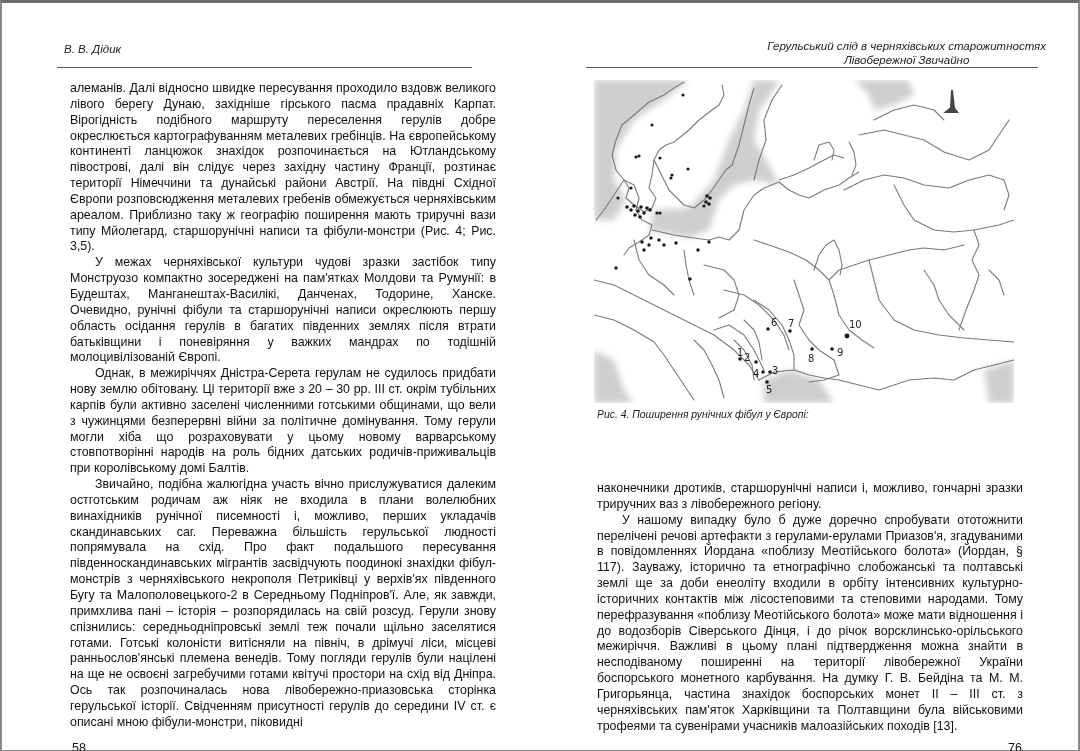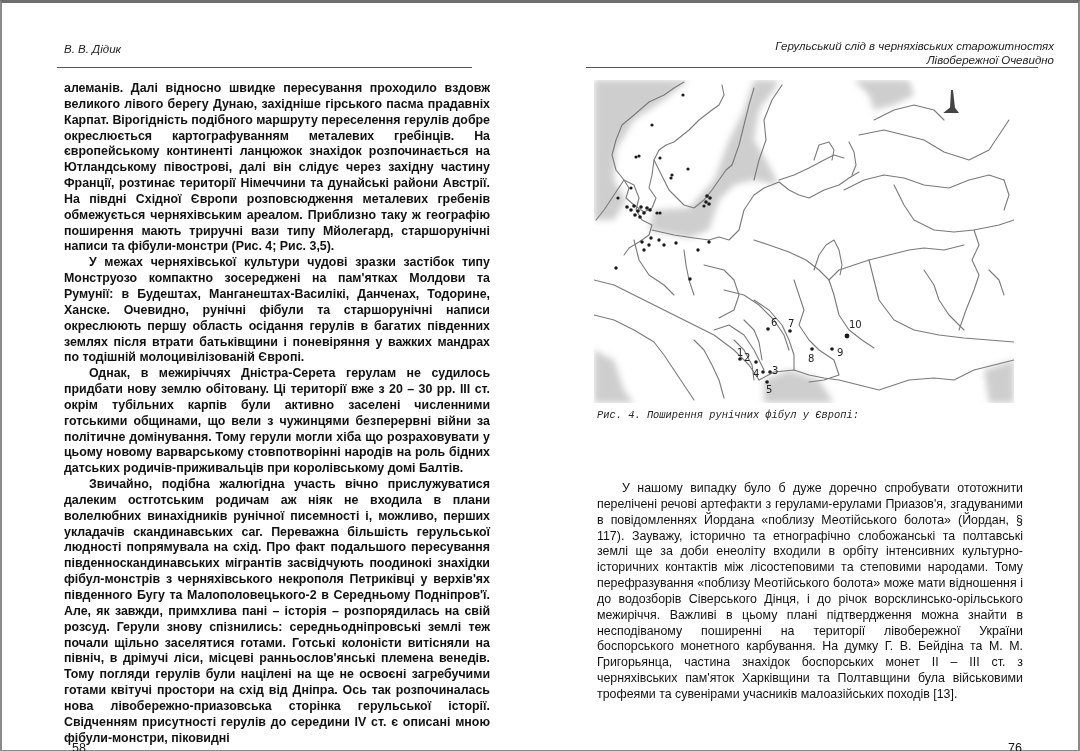--- a/index.html
+++ b/index.html
@@ -17,47 +17,47 @@
     background: #fff;
   }
   .page { position: absolute; top: 0; height: 575px; margin-top: 24px; }
   .page.left { left: 0; width: 540px; }
   .page.right { left: 540px; width: 536px; }
 
   .running-head {
     position: absolute; font-style: italic; font-size: 11.5px; line-height: 14px; color: #222;
   }
   .left .running-head { left: 62px; top: 15px; }
-  .right .running-head { right: 24px; top: 12px; text-align: right; }
+  .right .running-head { right: 32px; top: 12px; text-align: center; }
   .head-rule { position: absolute; height: 1px; background: #555; }
   .left .head-rule { left: 55px; width: 415px; top: 40px; }
   .right .head-rule { left: 44px; width: 452px; top: 40px; }
 
   .body-text {
     position: absolute; font-size: 12.4px; line-height: 15.85px; text-align: justify;
     hyphens: manual;
   }
-  .left .body-text { left: 62px; top: 54px; width: 426px; font-weight: bold; }
+  .left .body-text { left: 68px; top: 54px; width: 426px; }
   .body-text p { margin: 0; }
   .body-text p.indent { text-indent: 25px; }
   .right .body-text { left: 55px; top: 454px; width: 426px; }
 
   .page-num { position: absolute; top: 714px; font-size: 12.5px; }
   .left .page-num { left: 70px; text-align: center; }
   .right .page-num { right: 56px; }
 
   .figure {
     position: absolute; left: 52px; top: 53px; width: 420px; height: 323px;
     background: #fff; overflow: hidden;
   }
   .figure svg { display: block; }
 
   .caption {
     position: absolute; left: 55px; top: 382px; width: 440px;
-    font-style: italic; font-size: 10.4px; line-height: 12.8px; color: #222; font-family: Liberation Mono, monospace;
+    font-style: italic; font-size: 10.4px; line-height: 12.8px; color: #222;
   }
   .caption .cap-title { display: block; }
   .caption .cap-line { display: block; padding-left: 36px; }
 </style>
 </head>
 <body>
 
 <div class="spread">
 
   <div class="page left">
@@ -68,21 +68,21 @@
       <p class="indent">У межах черняхівської культури чудові зразки застібок типу Монструозо компактно зосереджені на пам'ятках Молдови та Румунії: в Будештах, Манганештах-Василікі, Данченах, Тодорине, Ханске. Очевидно, рунічні фібули та старшорунічні написи окреслюють першу область осідання герулів в багатих південних землях після втрати батьківщини і поневіряння у важких мандрах по тодішній молоцивілізованій Європі.</p>
       <p class="indent">Однак, в межиріччях Дністра-Серета герулам не судилось придбати нову землю обітовану. Ці території вже з 20 – 30 рр. III ст. окрім тубільних карпів були активно заселені численними готськими общинами, що вели з чужинцями безперервні війни за політичне домінування. Тому герули могли хіба що розраховувати у цьому новому варварському стовпотворінні народів на роль бідних датських родичів-приживальців при королівському домі Балтів.</p>
       <p class="indent">Звичайно, подібна жалюгідна участь вічно прислужуватися далеким остготським родичам аж ніяк не входила в плани волелюбних винахідників рунічної писемності і, можливо, перших укладачів скандинавських саг. Переважна більшість герульської людності попрямувала на схід. Про факт подальшого пересування південноскандинавських мігрантів засвідчують поодинокі знахідки фібул-монстрів з черняхівського некрополя Петриківці у верхів'ях південного Бугу та Малополовецького-2 в Середньому Подніпров'ї. Але, як завжди, примхлива пані – історія – розпорядилась на свій розсуд. Герули знову спізнились: середньодніпровські землі теж почали щільно заселятися готами. Готські колоністи витісняли на північ, в дрімучі ліси, місцеві ранньослов'янські племена венедів. Тому погляди герулів були націлені на ще не освоєні загребучими готами квітучі простори на схід від Дніпра. Ось так розпочиналась нова лівобережно-приазовська сторінка герульської історії. Свідченням присутності герулів до середини IV ст. є описані мною фібули-монстри, піковидні</p>
     </div>
     <div class="page-num">58</div>
   </div>
 
   <div class="page right">
     <div class="running-head">
       <div>Герульський слід в черняхівських старожитностях</div>
-      <div>Лівобережної Очевидно</div>
+      <div>Лівобережної Звичайно</div>
     </div>
     <div class="head-rule"></div>
 
     <div class="figure">
       <svg width="420" height="323" viewBox="0 0 420 323" xmlns="http://www.w3.org/2000/svg">
         <defs>
           <filter id="blur1">
               <feGaussianBlur stdDeviation="3"></feGaussianBlur>
             </filter>
         </defs>
@@ -215,17 +215,18 @@
           <path d="M358,10 L357,28 L352,32 L363,32 L360,28 Z"></path>
         </g>
       </svg>
     </div>
 
     <div class="caption">
       <span class="cap-title">Рис. 4. Поширення рунічних фібул у Європі:</span>
     </div>
 
     <div class="body-text">
+      <p>наконечники дротиків, старшорунічні написи і, можливо, гончарні зразки триручних ваз з лівобережного регіону.</p>
       <p class="indent">У нашому випадку було б дуже доречно спробувати ототожнити перелічені речові артефакти з герулами-ерулами Приазов'я, згадуваними в повідомленнях Йордана «поблизу Меотійського болота» (Йордан, § 117). Зауважу, історично та етнографічно слобожанські та полтавські землі ще за доби енеоліту входили в орбіту інтенсивних культурно-історичних контактів між лісостеповими та степовими народами. Тому перефразування «поблизу Меотійського болота» може мати відношення і до водозборів Сіверського Дінця, і до річок ворсклинсько-орільського межиріччя. Важливі в цьому плані підтвердження можна знайти в несподіваному поширенні на території лівобережної України боспорського монетного карбування. На думку Г. В. Бейдіна та М. М. Григорьянца, частина знахідок боспорських монет II – III ст. з черняхівських пам'яток Харківщини та Полтавщини була військовими трофеями та сувенірами учасників малоазійських походів [13].</p>
     </div>
     <div class="page-num">76</div>
   </div>
 </div>
 
 </body></html>

